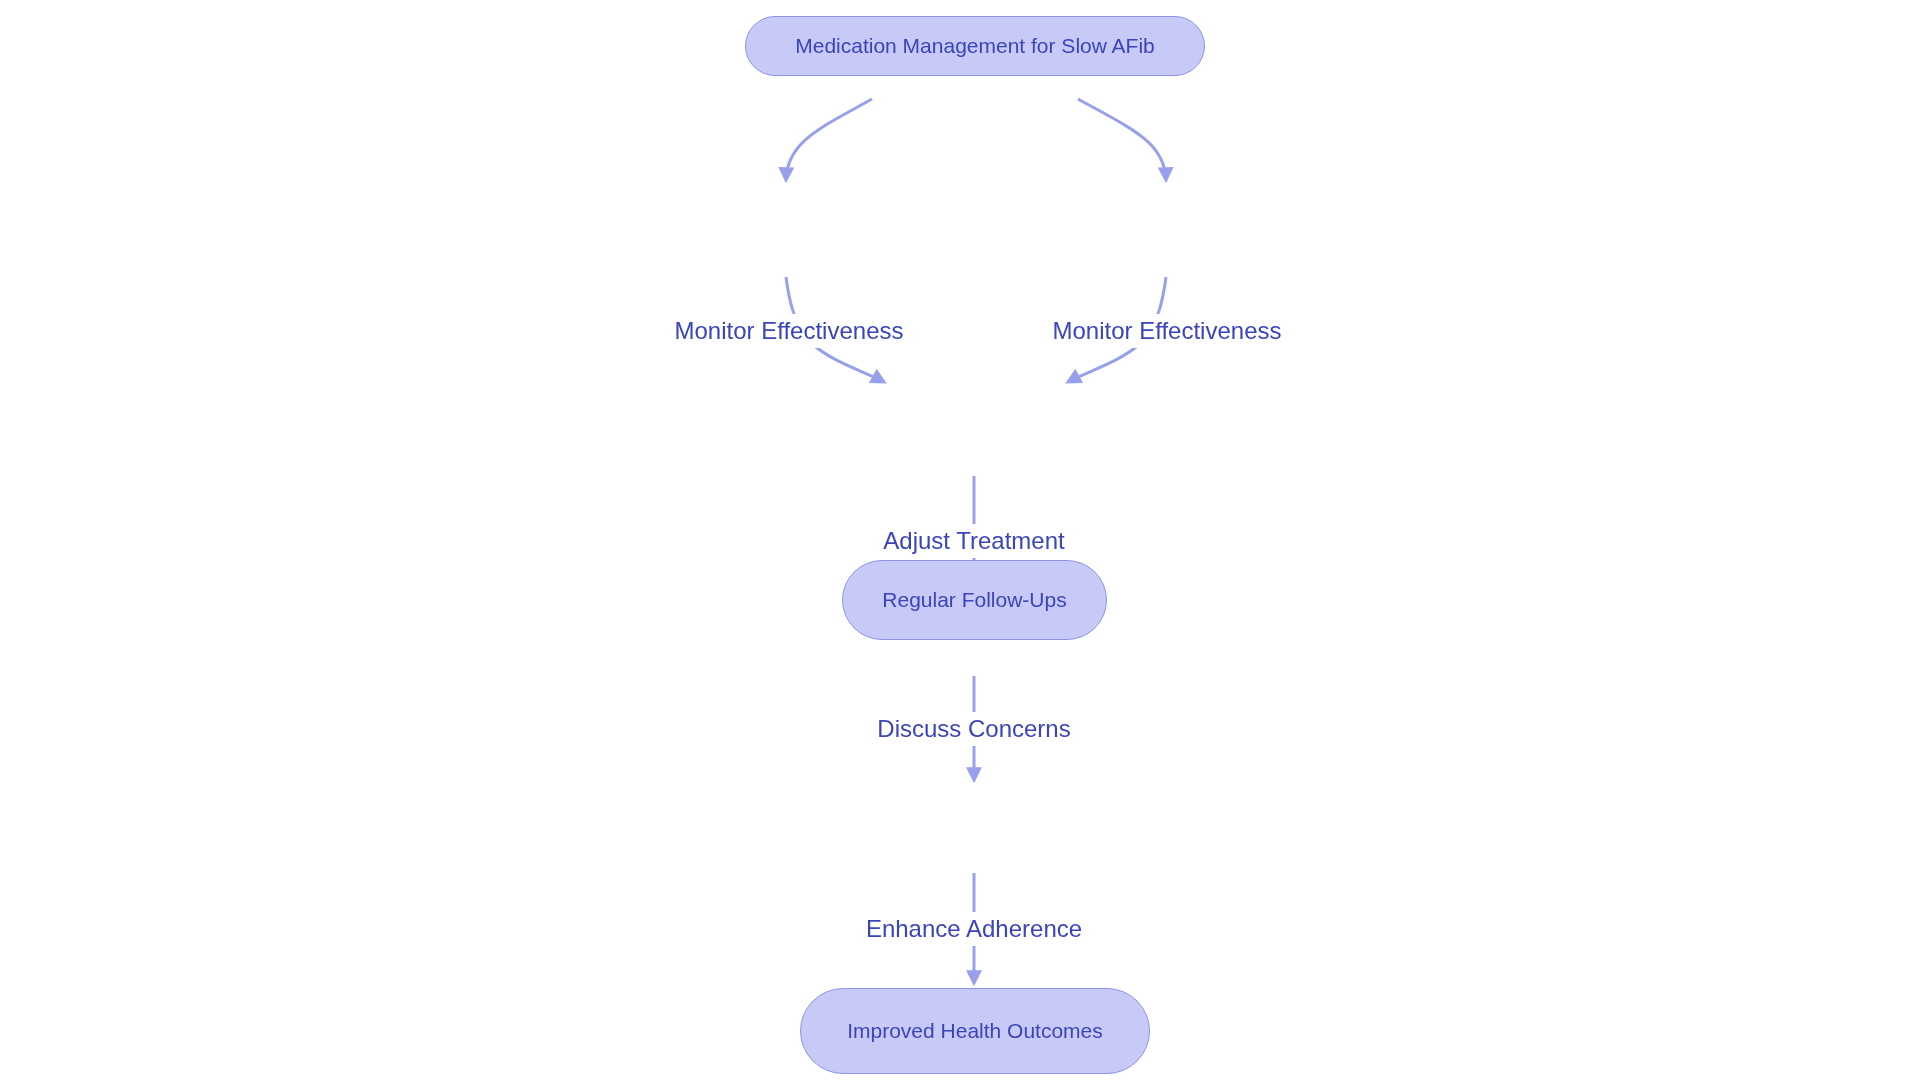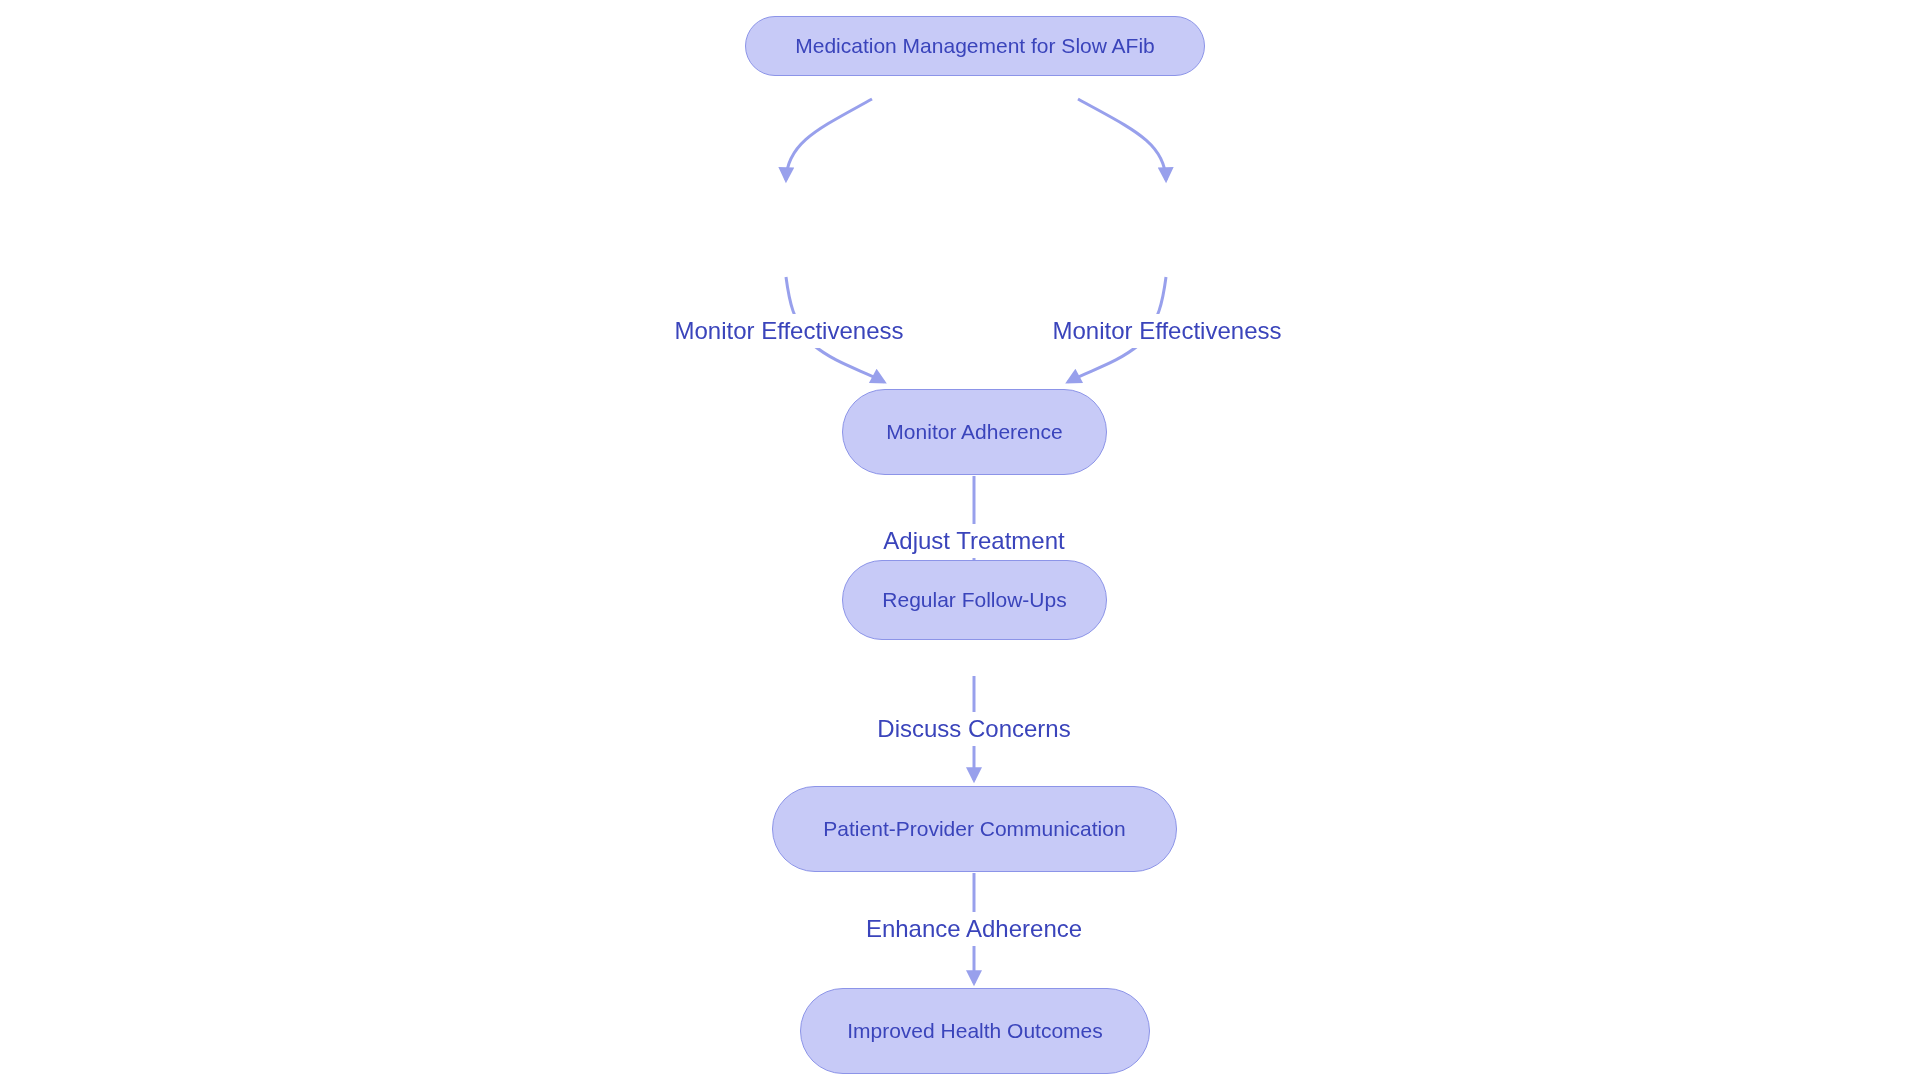--- a/index.html
+++ b/index.html
@@ -85,18 +85,16 @@
     <path class="edge" d="M 974,873 L 974,983" marker-end="url(#arrow)"></path>
   </svg>
 
   <div class="edge-label l-monitor-left">Monitor Effectiveness</div>
   <div class="edge-label l-monitor-right">Monitor Effectiveness</div>
   <div class="edge-label l-adjust">Adjust Treatment</div>
   <div class="edge-label l-discuss">Discuss Concerns</div>
   <div class="edge-label l-enhance">Enhance Adherence</div>
 
   <div class="node n-medication">Medication Management for Slow AFib</div>
-  <div class="node n-adherence">Monitor Adherence</div>
   <div class="node n-followups">Regular Follow-Ups</div>
-  <div class="node n-communication">Patient-Provider Communication</div>
   <div class="node n-outcomes">Improved Health Outcomes</div>
 
 </div>
 
 </body></html>

